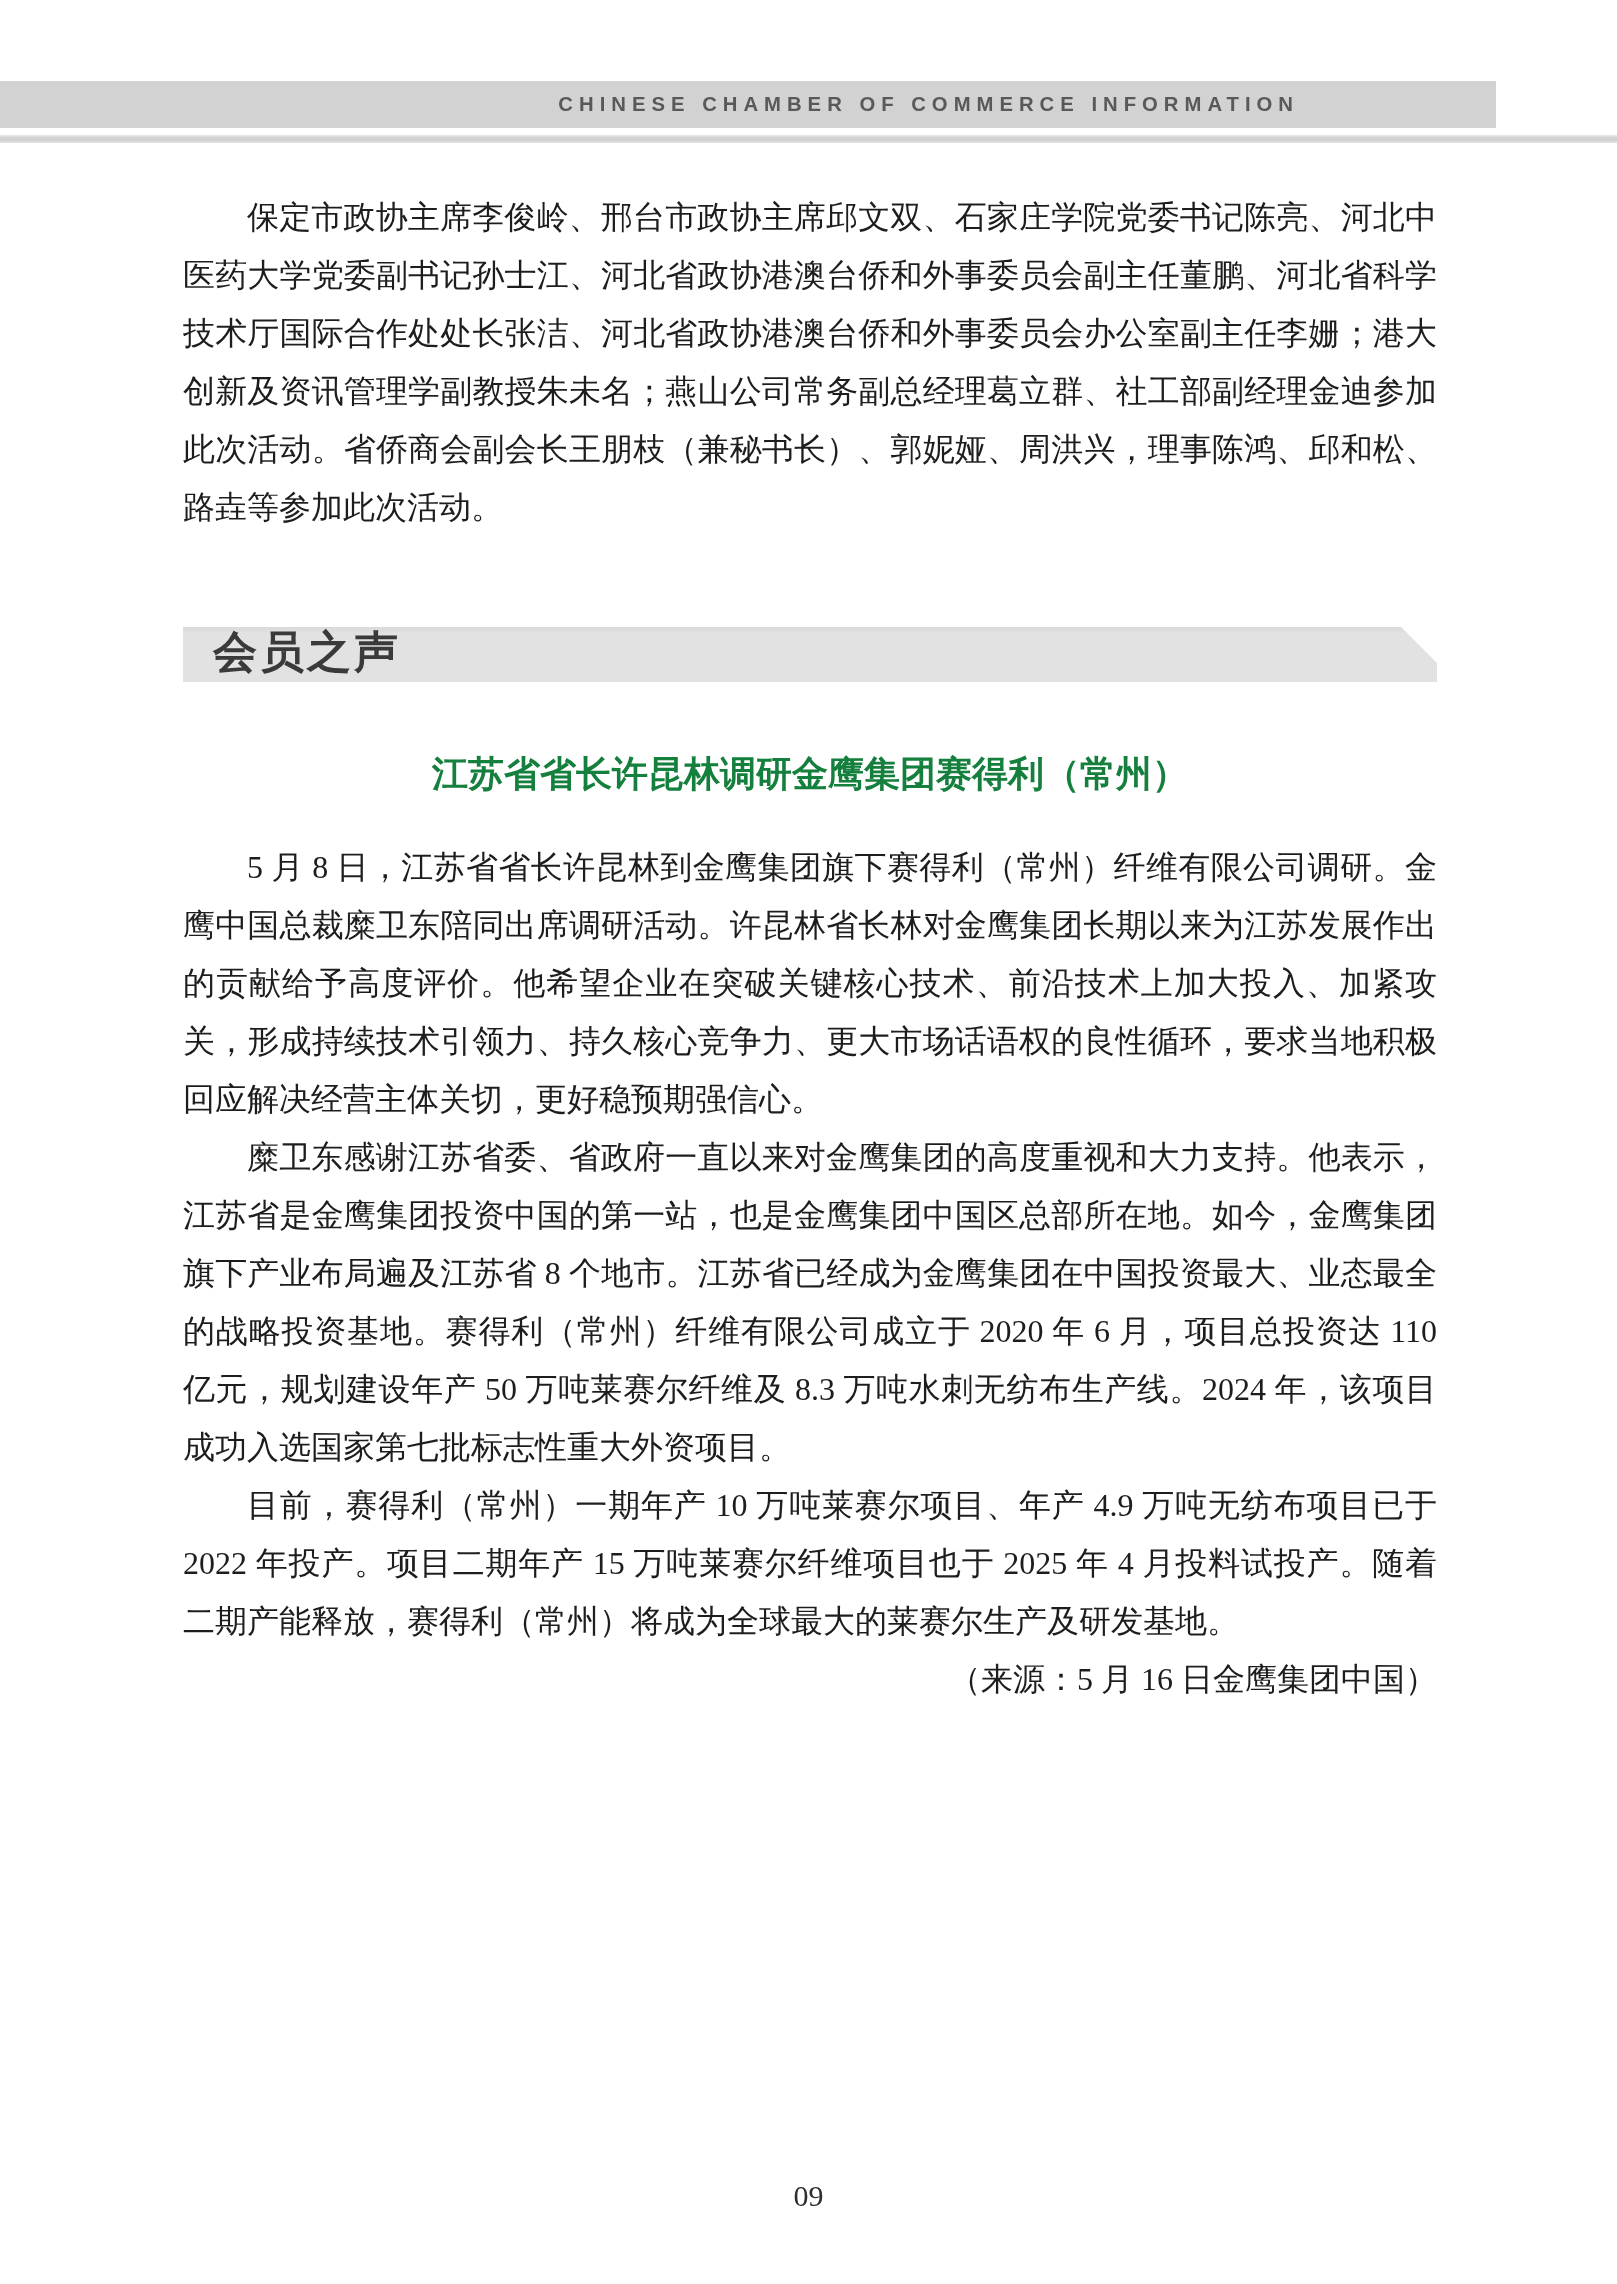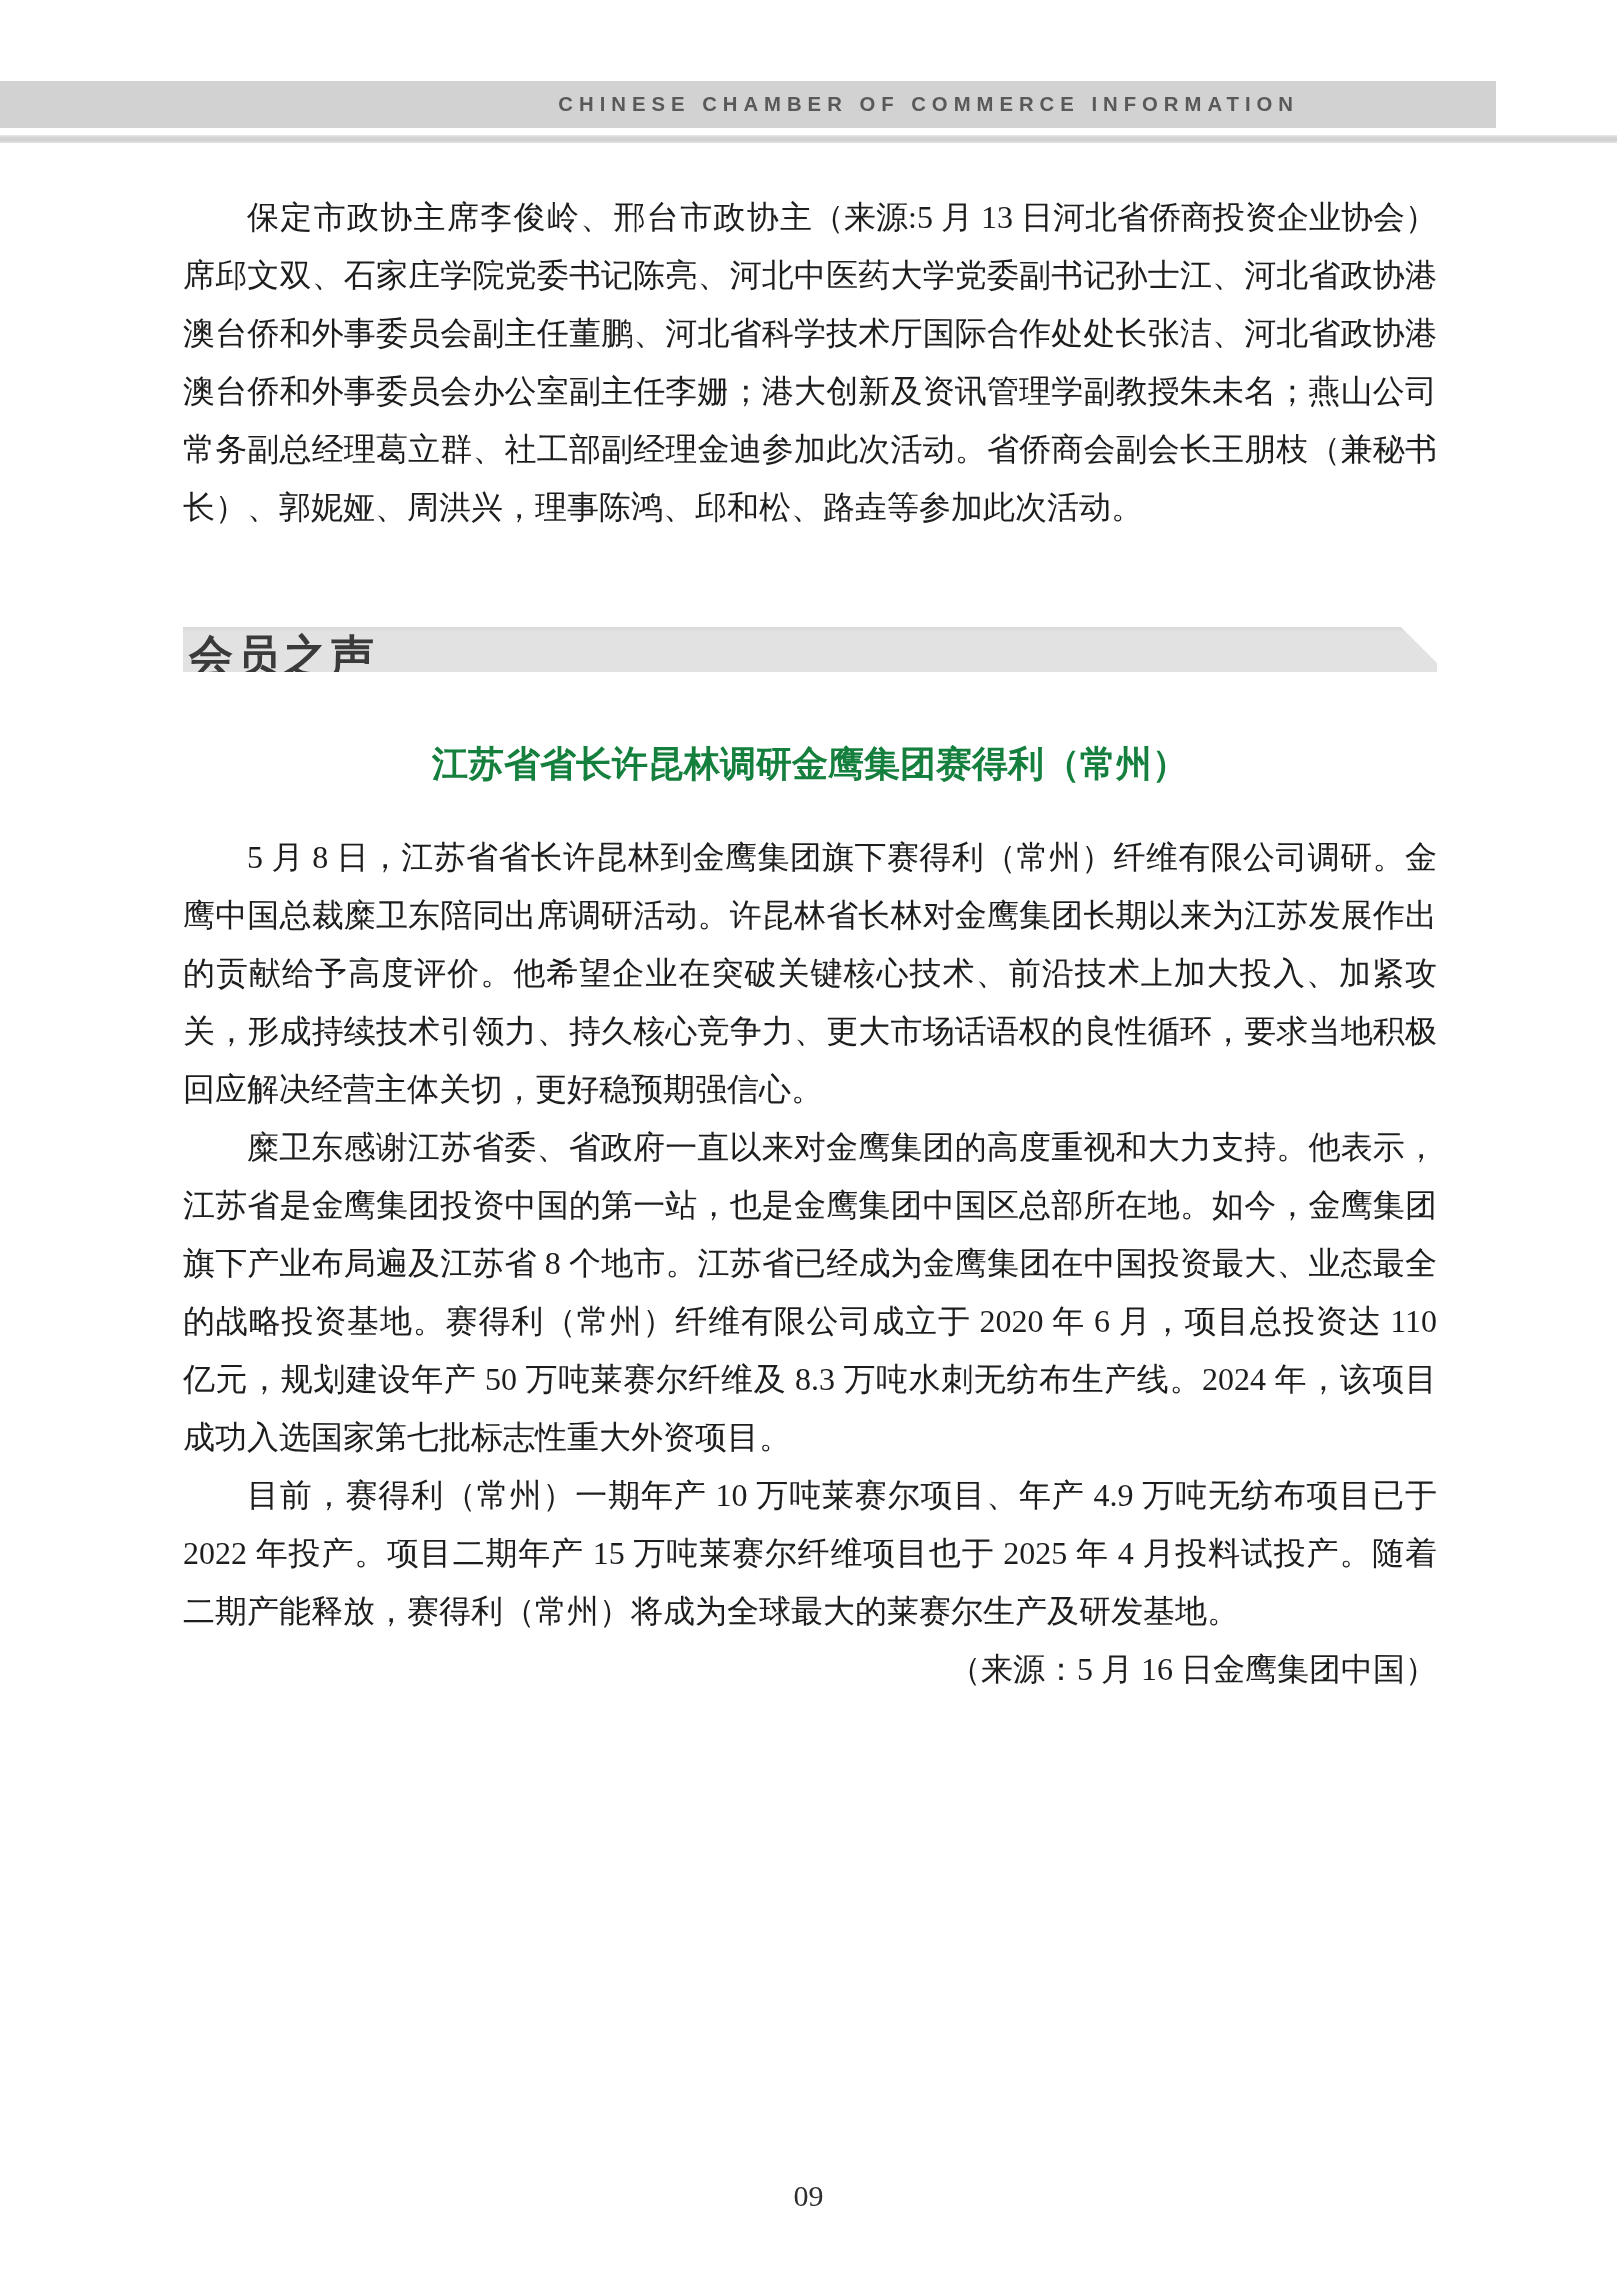--- a/index.html
+++ b/index.html
@@ -68,25 +68,26 @@
     font-size: 32px;
     line-height: 58px;
     color: #1d1d1d;
     text-align: right;
     text-indent: 0;
   }
 
   
   .section-banner {
     margin-top: 91px;
-    height: 45px;
+    height: 55px;
     background: linear-gradient(#d9d9d9, #e2e2e2 12%, #e2e2e2);
     clip-path: polygon(0 0, calc(100% - 36px) 0, 100% 36px, 100% 100%, 0 100%);
     display: flex;
-    align-items: flex-start;
+    align-items: flex-end;
+    padding-left: 24px;
   }
   .section-banner-title {
     font-family: "Liberation Serif", serif;
     font-weight: 700;
     font-size: 44px;
     color: #3a3a3a;
     padding-left: 6px;
     letter-spacing: 3px;
   }
 
@@ -118,21 +119,20 @@
 <body>
 
 <div class="masthead-bar">
   <span class="masthead-text">CHINESE CHAMBER OF COMMERCE INFORMATION</span>
 </div>
 <div class="masthead-rule"></div>
 
 <div class="content">
 
   <p class="body-par">
-    <span class="source-note-inline">（来源:5 月 13 日河北省侨商投资企业协会）</span>
     <span>保定市政协主席李俊岭、邢台市政协主席邱文双、石家庄学院党委书记陈亮、河北中医药大学党委副书记孙士江、河北省政协港澳台侨和外事委员会副主任董鹏、河北省科学技术厅国际合作处处长张洁、河北省政协港澳台侨和外事委员会办公室副主任李姗；港大创新及资讯管理学副教授朱未名；燕山公司常务副总经理葛立群、社工部副经理金迪参加此次活动。省侨商会副会长王朋枝（兼秘书长）、郭妮娅、周洪兴，理事陈鸿、邱和松、路垚等参加此次活动。</span>
   </p>
 
   <div class="section-banner">
     <span class="section-banner-title">会员之声</span>
   </div>
 
   <h1 class="article-title">江苏省省长许昆林调研金鹰集团赛得利（常州）</h1>
 
   <p class="body-par">

